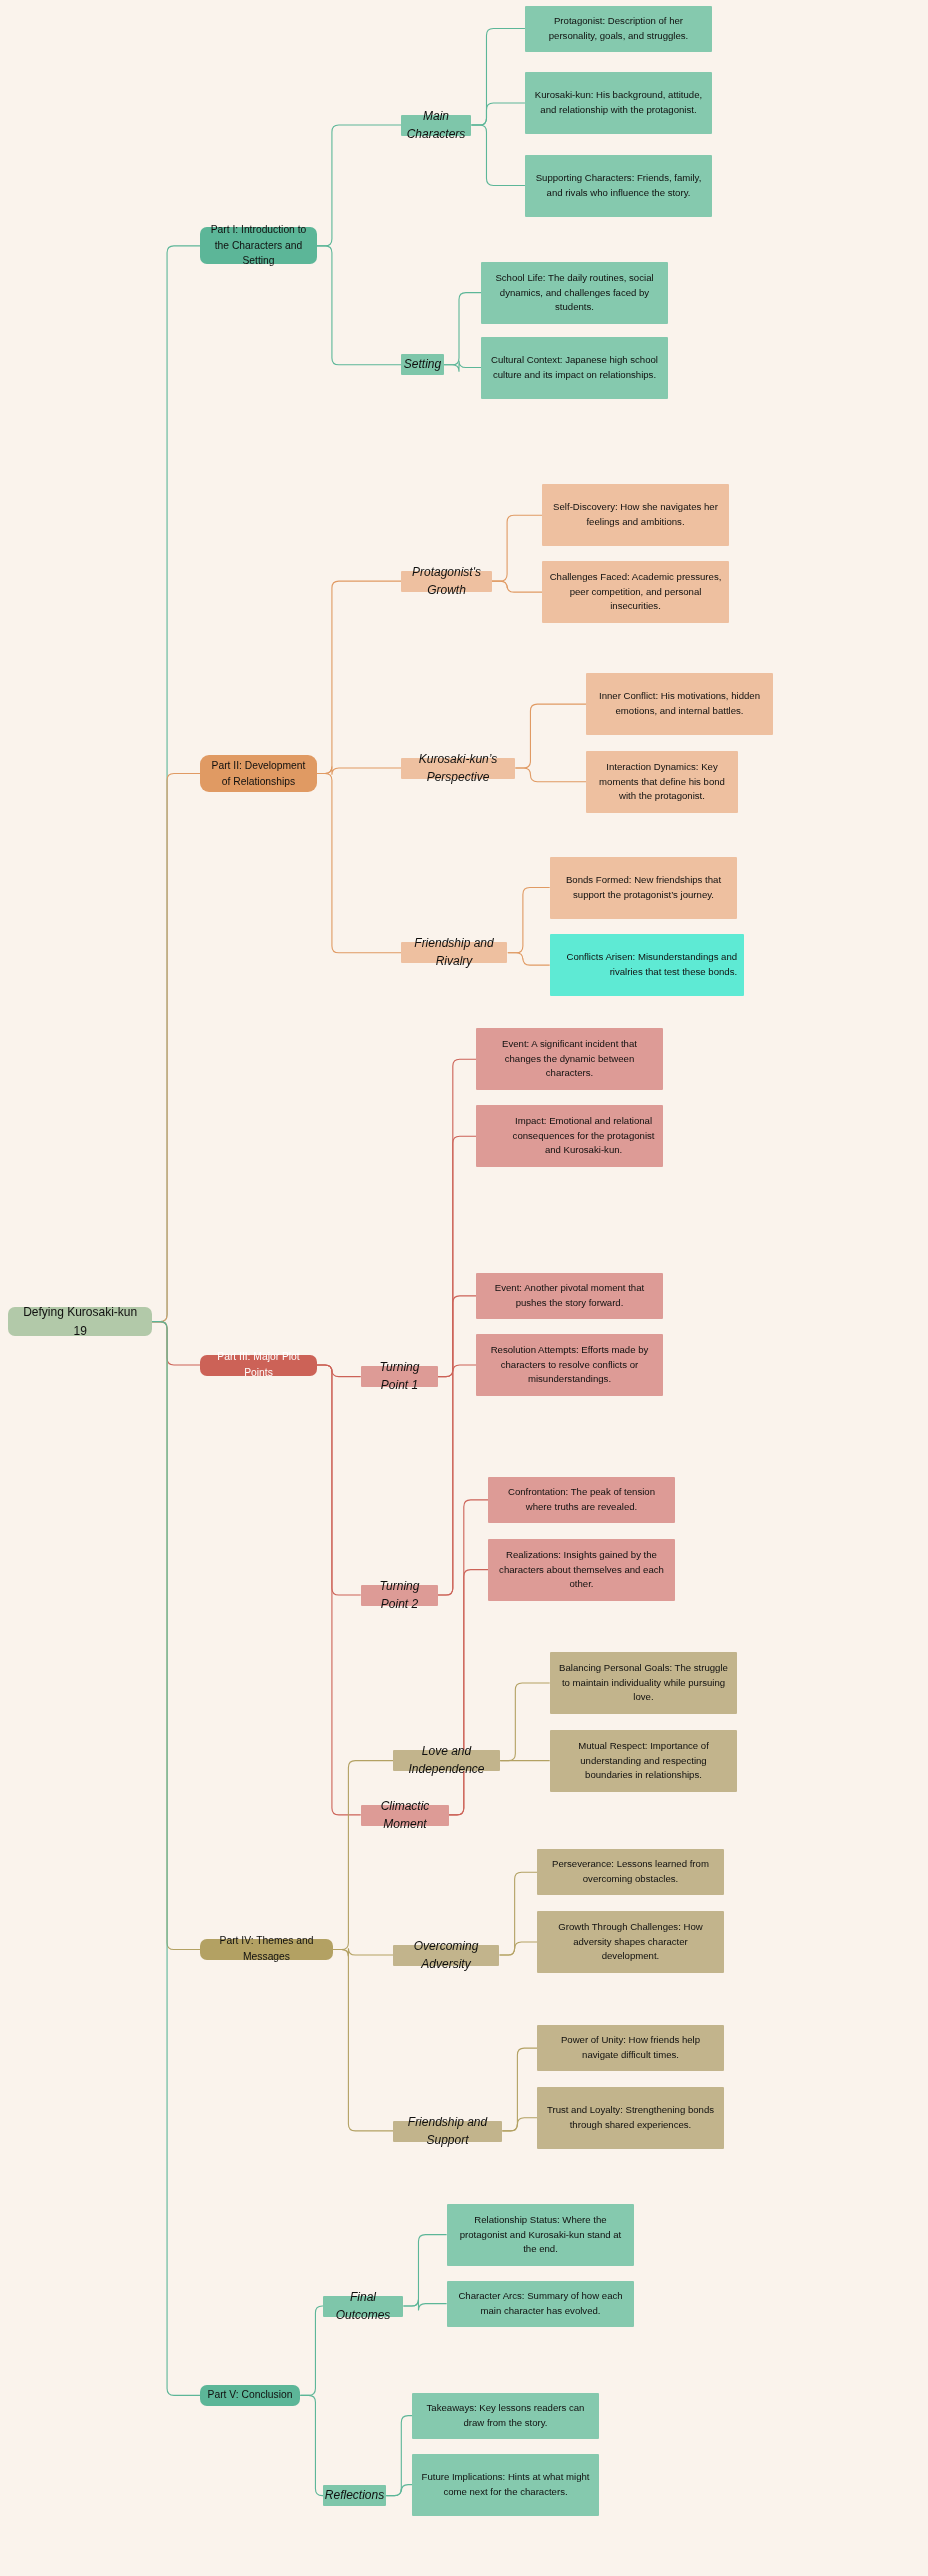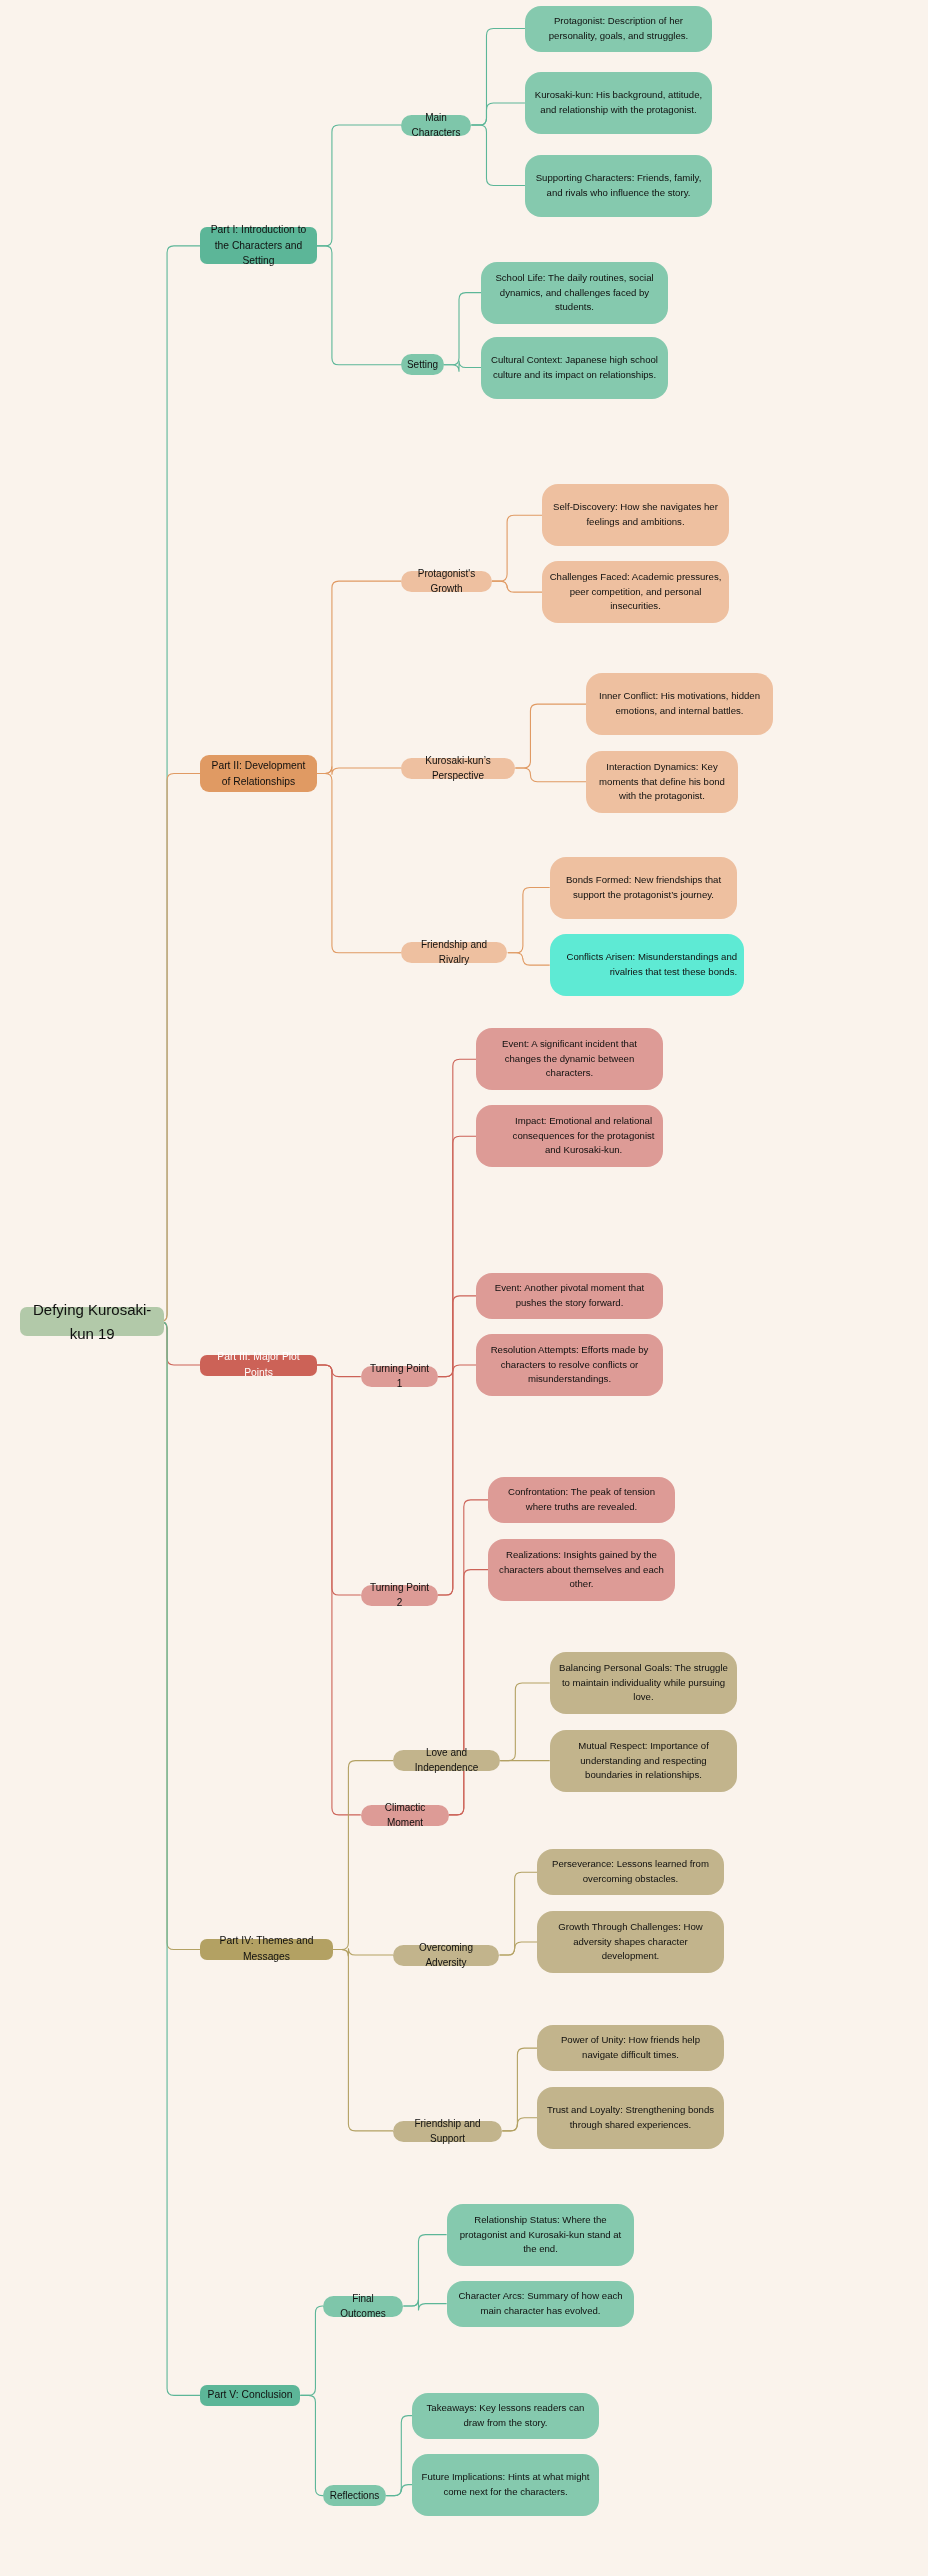--- a/index.html
+++ b/index.html
@@ -22,37 +22,37 @@
     height: 2576px;
     pointer-events: none;
   }
   .node {
     position: absolute;
     box-sizing: border-box;
     display: flex;
     align-items: center;
     justify-content: center;
     text-align: center;
-    border-radius: 16px;
+    border-radius: 1px;
     color: #10100f;
     line-height: 1.55;
     padding: 4.1px 6.9px;
   }
   .node.root {
     background: #b2c9a9;
-    font-size: 15px;
+    font-size: 12px;
     border-radius: 6.9px;
-    margin-left: 12px;
   }
   .node.lvl1 {
     font-size: 10.3px;
     border-radius: 6.9px;
   }
   .node.lvl2 {
-    font-size: 10px;
+    font-size: 12px;
+    font-style: italic;
   }
   .node.lvl3 {
     font-size: 9.6px;
   }
   .white-text { color: #ffffff; }
 </style>
 </head>
 <body>
 
 <div id="canvas">

